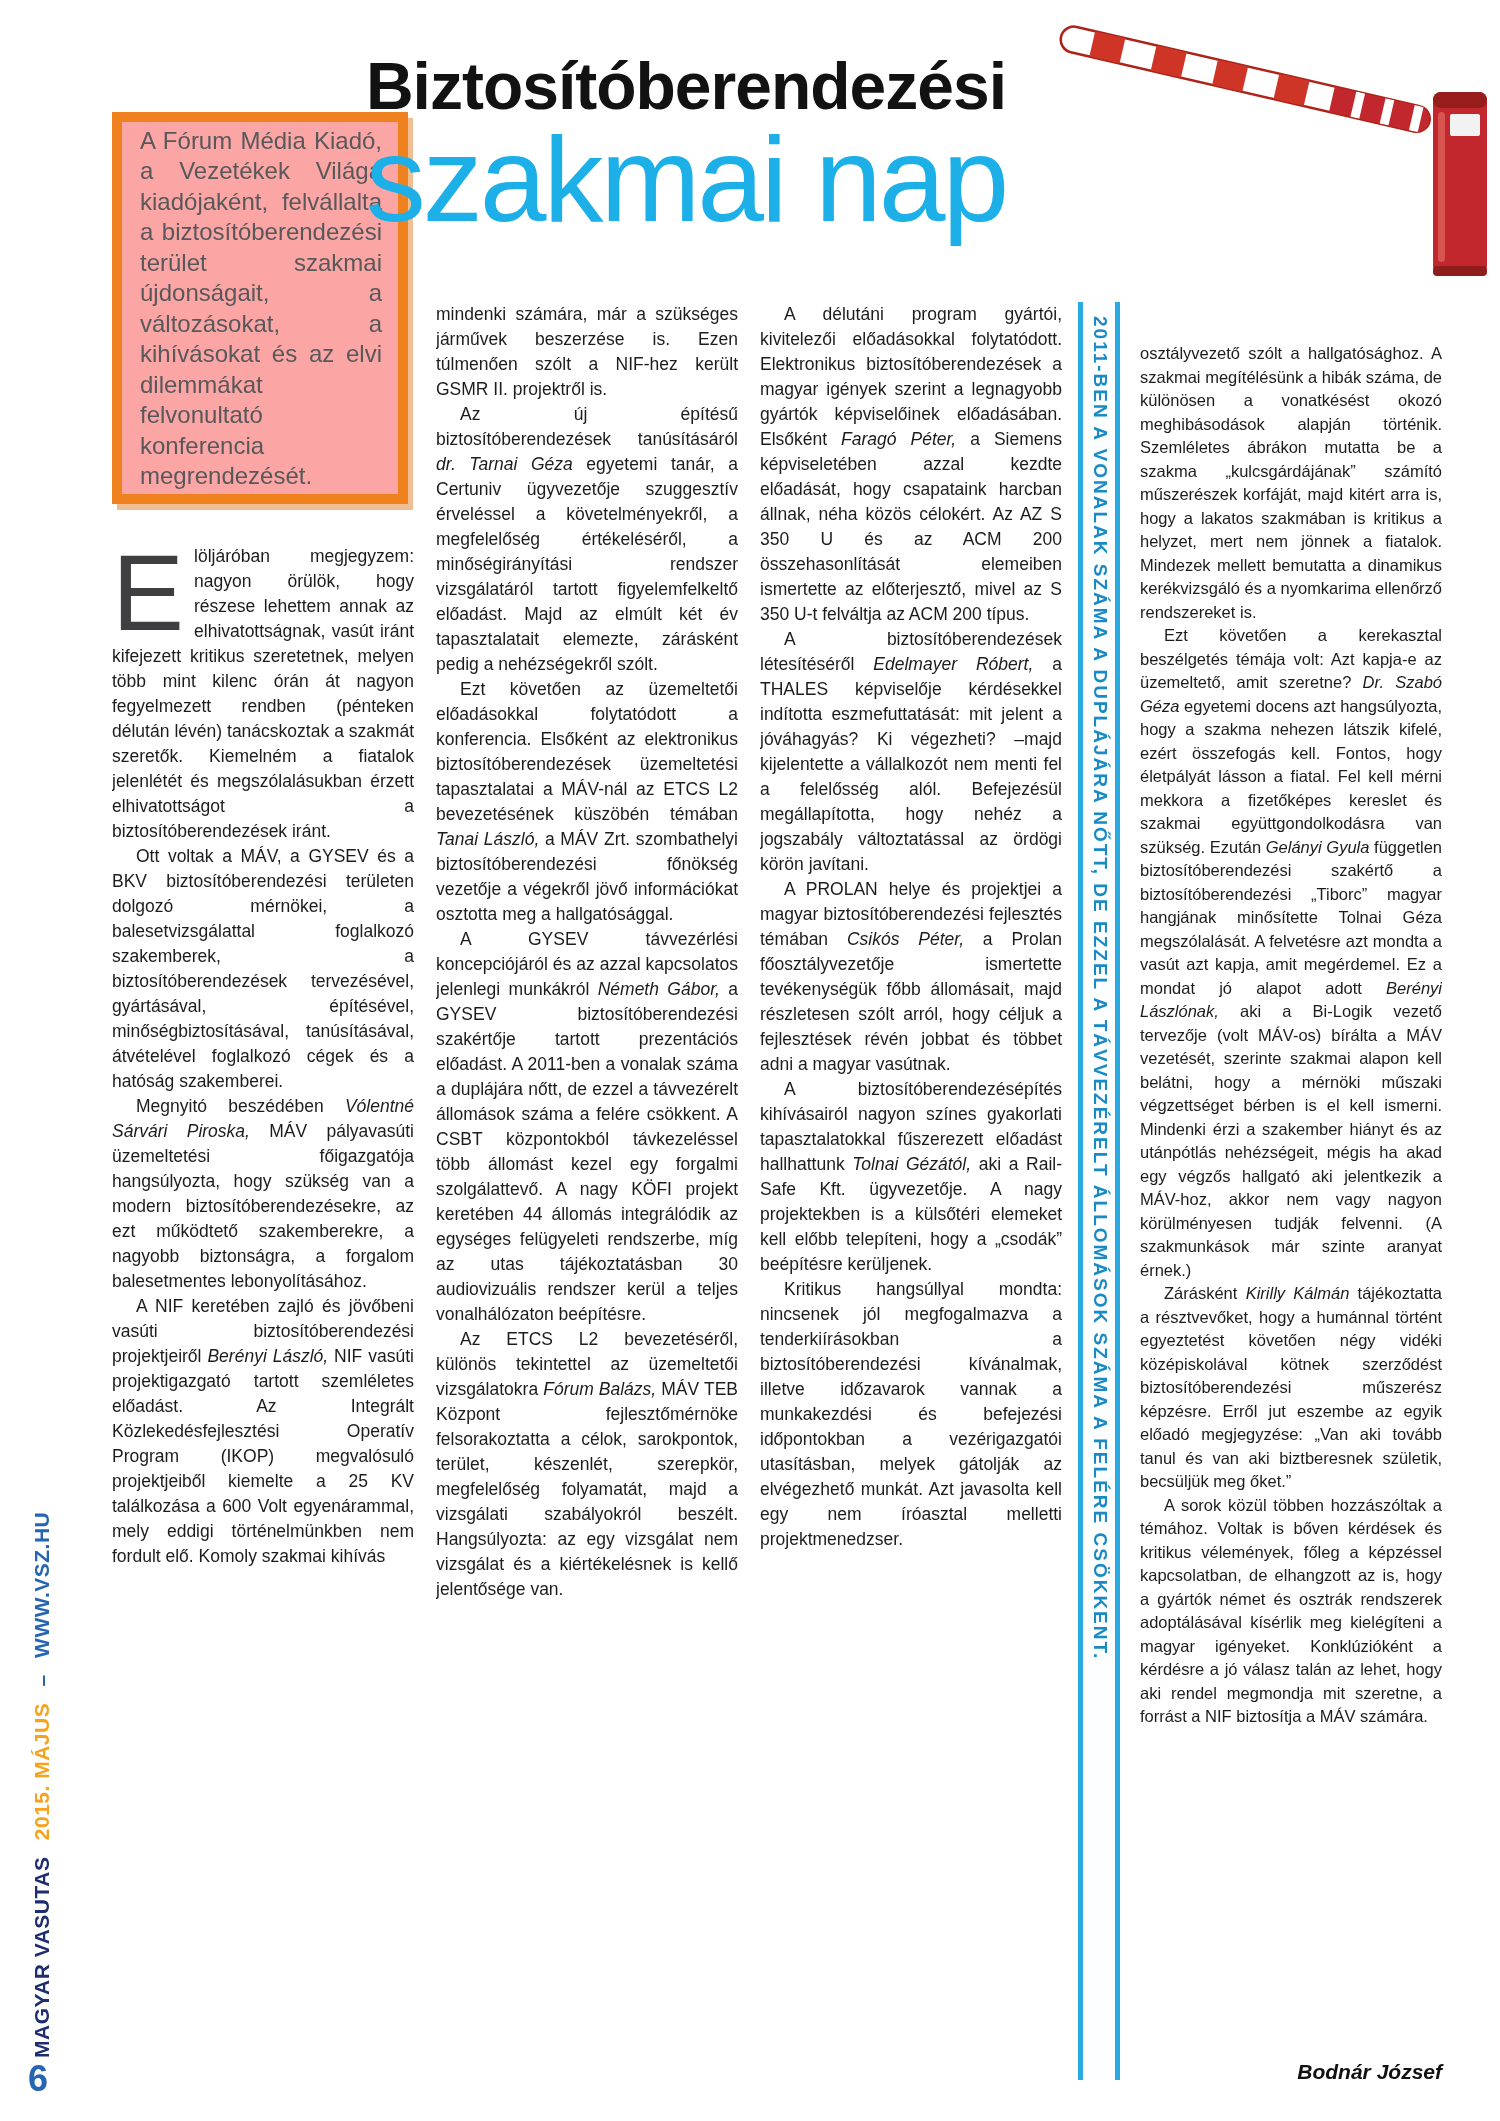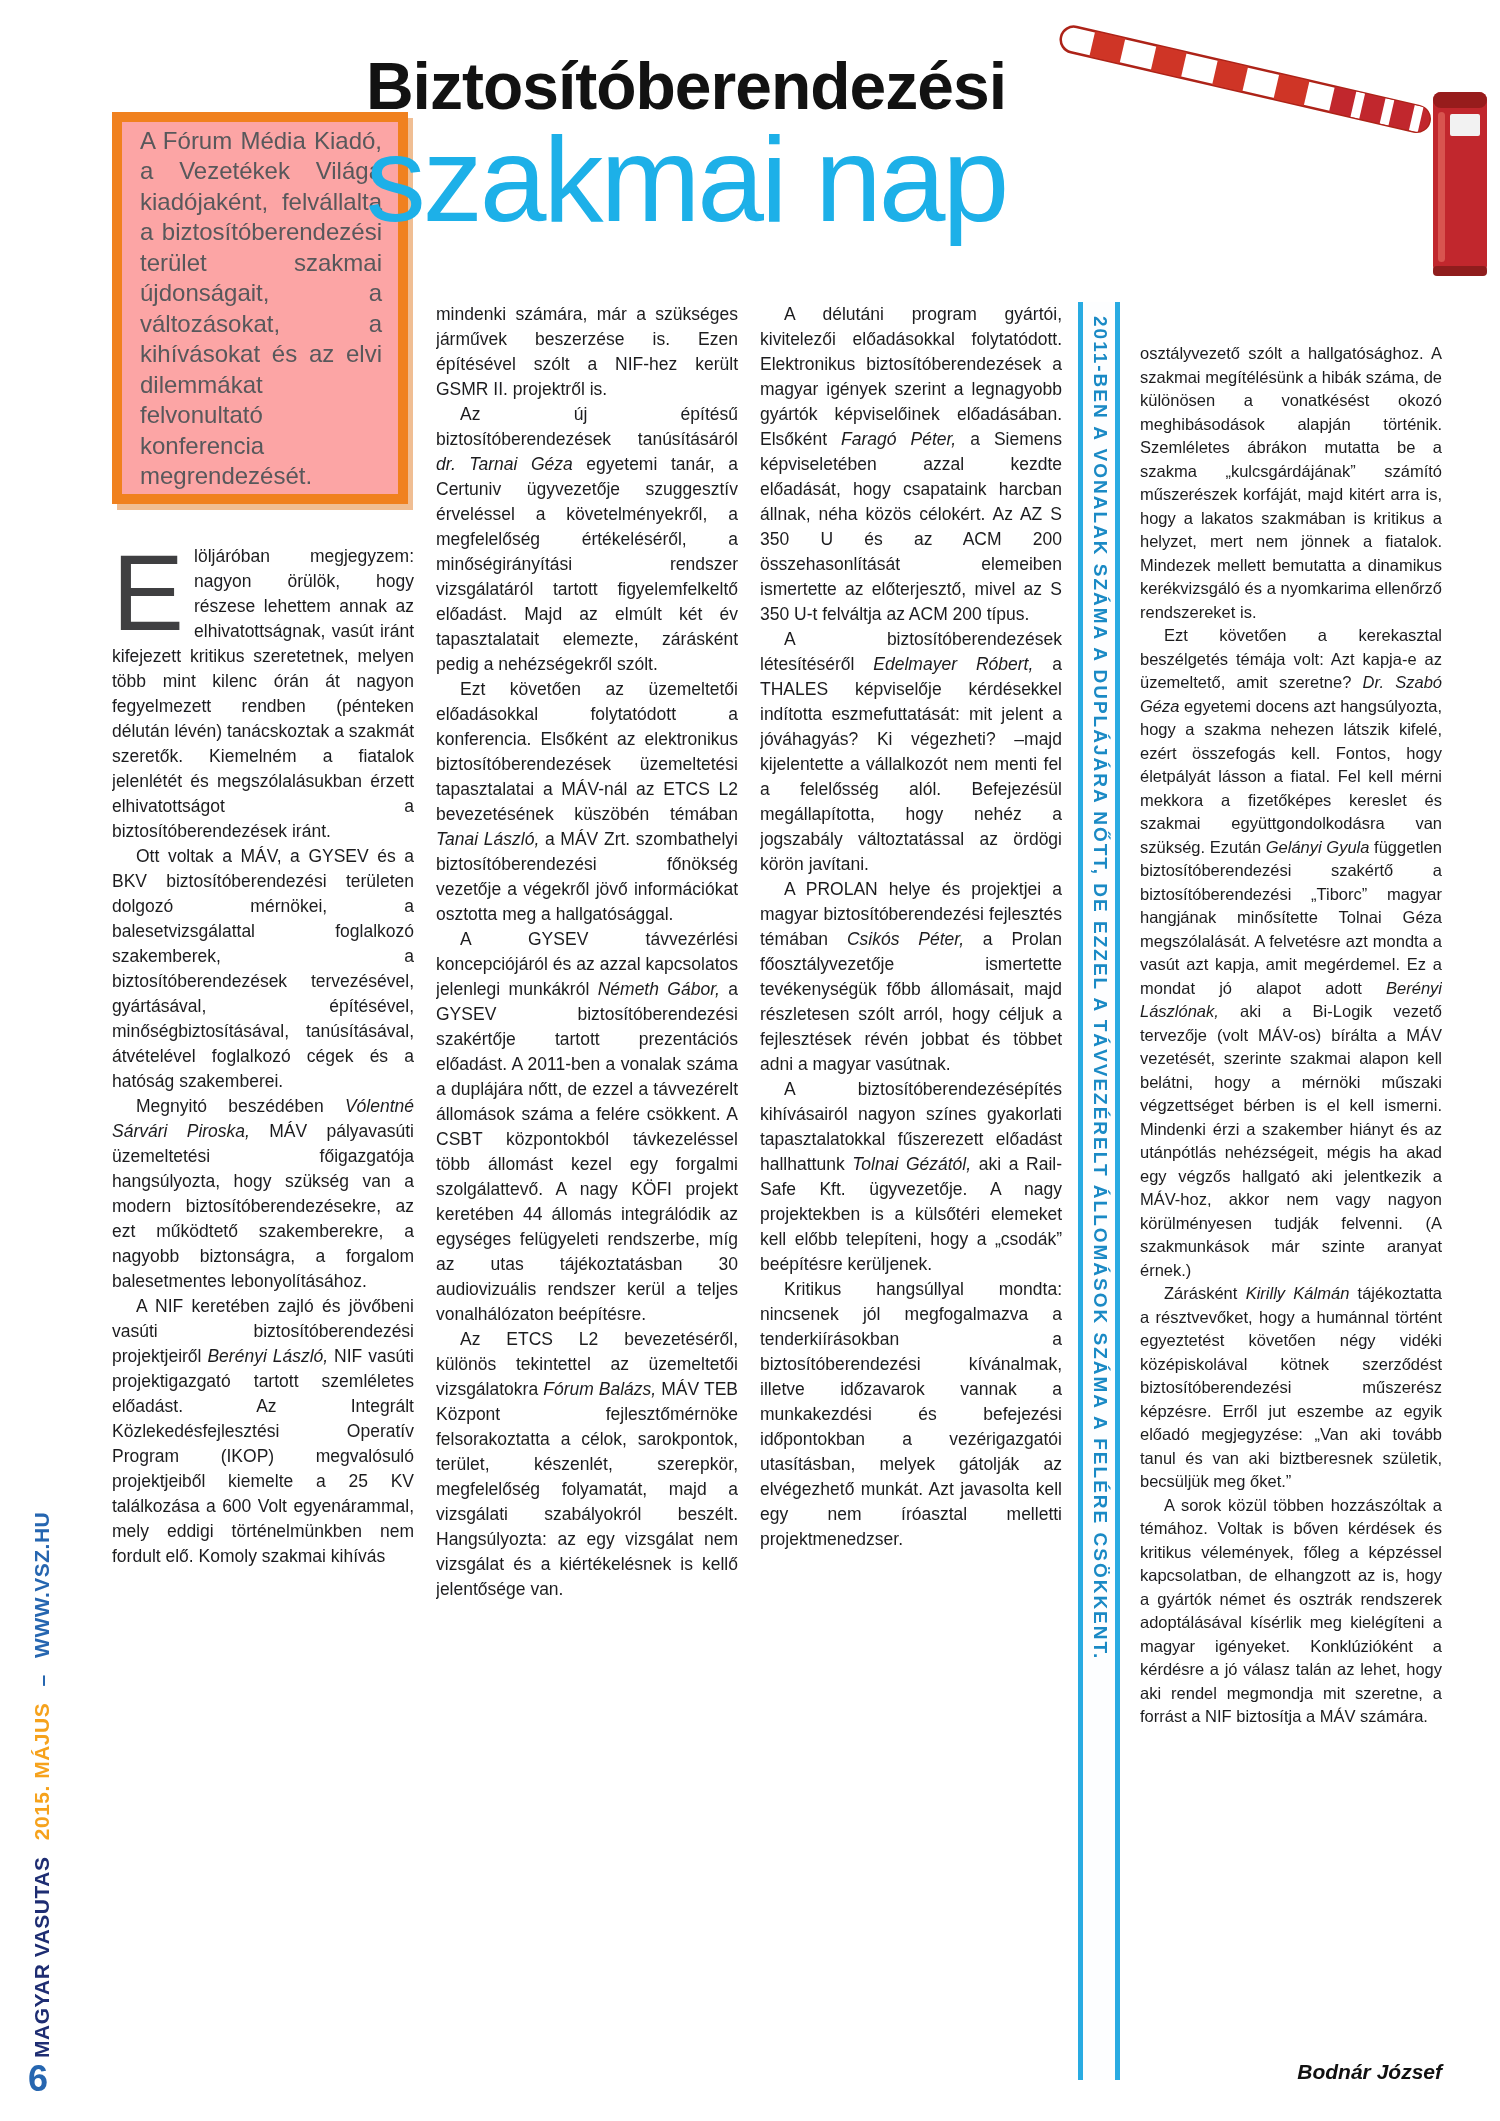--- a/index.html
+++ b/index.html
@@ -127,21 +127,21 @@
   </div>
 
   <div class="col" id="col1">
     <p class="noindent">Elöljáróban megjegyzem: nagyon örülök, hogy részese lehettem annak az elhivatottságnak, vasút iránt kifejezett kritikus szeretetnek, melyen több mint kilenc órán át nagyon fegyelmezett rendben (pénteken délután lévén) tanácskoztak a szakmát szeretők. Kiemelném a fiatalok jelenlétét és megszólalásukban érzett elhivatottságot a biztosítóberendezések iránt.</p>
     <p>Ott voltak a MÁV, a GYSEV és a BKV biztosítóberendezési területen dolgozó mérnökei, a balesetvizsgálattal foglalkozó szakemberek, a biztosítóberendezések tervezésével, gyártásával, építésével, minőségbiztosításával, tanúsításával, átvételével foglalkozó cégek és a hatóság szakemberei.</p>
     <p>Megnyitó beszédében <i>Vólentné Sárvári Piroska,</i> MÁV pályavasúti üzemeltetési főigazgatója hangsúlyozta, hogy szükség van a modern biztosítóberendezésekre, az ezt működtető szakemberekre, a nagyobb biztonságra, a forgalom balesetmentes lebonyolításához.</p>
     <p>A NIF keretében zajló és jövőbeni vasúti biztosítóberendezési projektjeiről <i>Berényi László,</i> NIF vasúti projektigazgató tartott szemléletes előadást. Az Integrált Közlekedésfejlesztési Operatív Program (IKOP) megvalósuló projektjeiből kiemelte a 25 KV találkozása a 600 Volt egyenárammal, mely eddigi történelmünkben nem fordult elő. Komoly szakmai kihívás</p>
   </div>
 
   <div class="col" id="col2">
-    <p class="noindent">mindenki számára, már a szükséges járművek beszerzése is. Ezen építésével szólt a NIF-hez került GSMR II. projektről is.</p>
+    <p class="noindent">mindenki számára, már a szükséges járművek beszerzése is. Ezen túlmenően szólt a NIF-hez került GSMR II. projektről is.</p>
     <p>Az új építésű biztosítóberendezések tanúsításáról <i>dr. Tarnai Géza</i> egyetemi tanár, a Certuniv ügyvezetője szuggesztív érveléssel a követelményekről, a megfelelőség értékeléséről, a minőségirányítási rendszer vizsgálatáról tartott figyelemfelkeltő előadást. Majd az elmúlt két év tapasztalatait elemezte, zárásként pedig a nehézségekről szólt.</p>
     <p>Ezt követően az üzemeltetői előadásokkal folytatódott a konferencia. Elsőként az elektronikus biztosítóberendezések üzemeltetési tapasztalatai a MÁV-nál az ETCS L2 bevezetésének küszöbén témában <i>Tanai László,</i> a MÁV Zrt. szombathelyi biztosítóberendezési főnökség vezetője a végekről jövő információkat osztotta meg a hallgatósággal.</p>
     <p>A GYSEV távvezérlési koncepciójáról és az azzal kapcsolatos jelenlegi munkákról <i>Németh Gábor,</i> a GYSEV biztosítóberendezési szakértője tartott prezentációs előadást. A 2011-ben a vonalak száma a duplájára nőtt, de ezzel a távvezérelt állomások száma a felére csökkent. A CSBT központokból távkezeléssel több állomást kezel egy forgalmi szolgálattevő. A nagy KÖFI projekt keretében 44 állomás integrálódik az egységes felügyeleti rendszerbe, míg az utas tájékoztatásban 30 audiovizuális rendszer kerül a teljes vonalhálózaton beépítésre.</p>
     <p>Az ETCS L2 bevezetéséről, különös tekintettel az üzemeltetői vizsgálatokra <i>Fórum Balázs,</i> MÁV TEB Központ fejlesztőmérnöke felsorakoztatta a célok, sarokpontok, terület, készenlét, szerepkör, megfelelőség folyamatát, majd a vizsgálati szabályokról beszélt. Hangsúlyozta: az egy vizsgálat nem vizsgálat és a kiértékelésnek is kellő jelentősége van.</p>
   </div>
 
   <div class="col" id="col3">
     <p>A délutáni program gyártói, kivitelezői előadásokkal folytatódott. Elektronikus biztosítóberendezések a magyar igények szerint a legnagyobb gyártók képviselőinek előadásában. Elsőként <i>Faragó Péter,</i> a Siemens képviseletében azzal kezdte előadását, hogy csapataink harcban állnak, néha közös célokért. Az AZ S 350 U és az ACM 200 összehasonlítását elemeiben ismertette az előterjesztő, mivel az S 350 U-t felváltja az ACM 200 típus.</p>
     <p>A biztosítóberendezések létesítéséről <i>Edelmayer Róbert,</i> a THALES képviselője kérdésekkel indította eszmefuttatását: mit jelent a jóváhagyás? Ki végezheti? –majd kijelentette a vállalkozót nem menti fel a felelősség alól. Befejezésül megállapította, hogy nehéz a jogszabály változtatással az ördögi körön javítani.</p>
     <p>A PROLAN helye és projektjei a magyar biztosítóberendezési fejlesztés témában <i>Csikós Péter,</i> a Prolan főosztályvezetője ismertette tevékenységük főbb állomásait, majd részletesen szólt arról, hogy céljuk a fejlesztések révén jobbat és többet adni a magyar vasútnak.</p>

